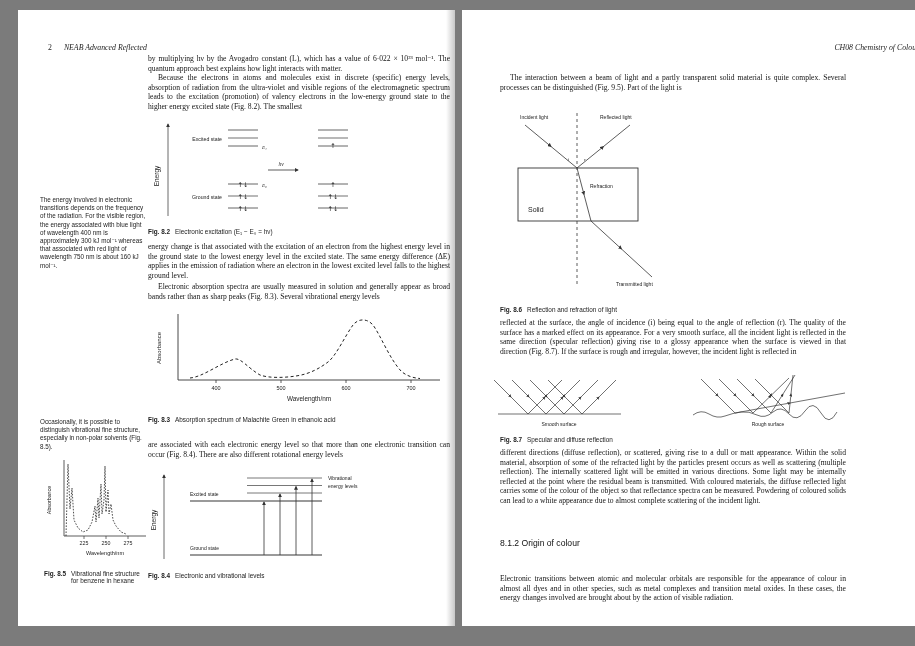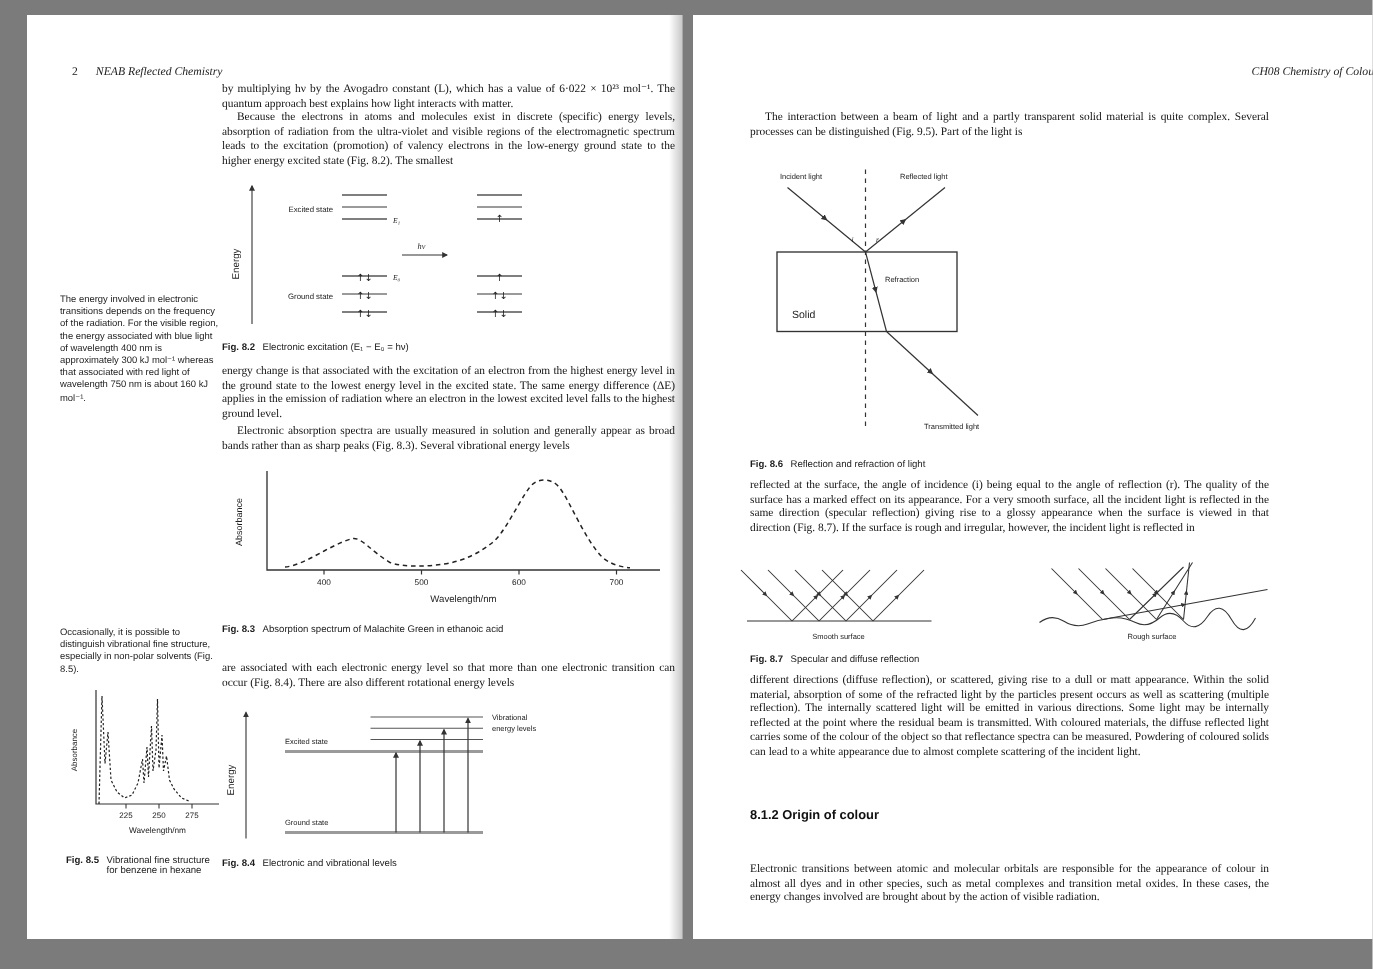--- a/index.html
+++ b/index.html
@@ -16,34 +16,34 @@
   .hdr.rt .it{margin-left:0;margin-right:14px;}
   p.bt{position:absolute;margin:0;font-size:7.6px;line-height:9.6px;color:#141414;
        text-align:justify;}
   p.bt.ind{text-indent:10px;}
   .note{position:absolute;font-family:"Liberation Sans","DejaVu Sans",sans-serif;
         font-size:6.3px;line-height:8.2px;color:#1c1c1c;}
   .caption{position:absolute;font-family:"Liberation Sans","DejaVu Sans",sans-serif;
            font-size:6.4px;color:#1c1c1c;display:flex;gap:5px;align-items:flex-start;}
   .caption b{font-weight:bold;white-space:nowrap;}
   .heading{position:absolute;font-family:"Liberation Sans","DejaVu Sans",sans-serif;
-           font-weight:bold;font-size:8.6px;color:#111;}
+           font-weight:normal;font-size:8.6px;color:#111;}
   svg.fig{position:absolute;overflow:visible;}
   svg text{font-family:"Liberation Sans","DejaVu Sans",sans-serif;fill:#1c1c1c;}
   svg text.ser{font-family:"Liberation Serif","DejaVu Serif",serif;font-style:italic;}
   svg text.arrows{font-family:"DejaVu Sans",sans-serif;}
 </style>
 </head>
 <body>
 
 <div class="canvas">
 
   <div class="page left">
     <div class="hdr" style="left:30px;top:33px;">
-      <span class="num">2</span><span class="it">NEAB Reflected Chemistry</span>
+      <span class="num">2</span><span class="it">NEAB Advanced Reflected</span>
     </div>
 
     <p class="bt" style="left:130px;top:44px;width:302px;">by multiplying hν by the Avogadro constant (L), which has a value of 6·022 × 10²³ mol⁻¹. The quantum approach best explains how light interacts with matter.</p>
     <p class="bt ind" style="left:130px;top:63px;width:302px;">Because the electrons in atoms and molecules exist in discrete (specific) energy levels, absorption of radiation from the ultra-violet and visible regions of the electromagnetic spectrum leads to the excitation (promotion) of valency electrons in the low-energy ground state to the higher energy excited state (Fig. 8.2). The smallest</p>
 
     <svg class="fig" style="left:132px;top:104px;" width="260" height="110" viewBox="0 0 260 110">
       <defs>
         <marker id="ar82" viewBox="0 0 10 10" refX="8" refY="5" markerWidth="5" markerHeight="5" orient="auto-start-reverse">
           <path d="M0,0 L10,5 L0,10 z" fill="#333"></path>
         </marker>

